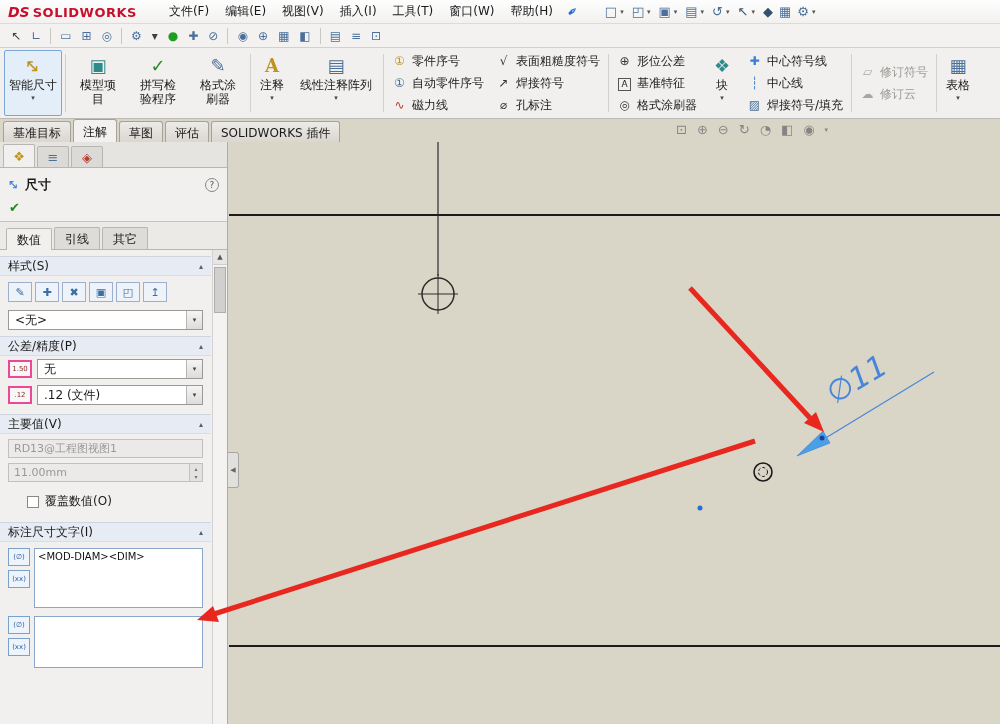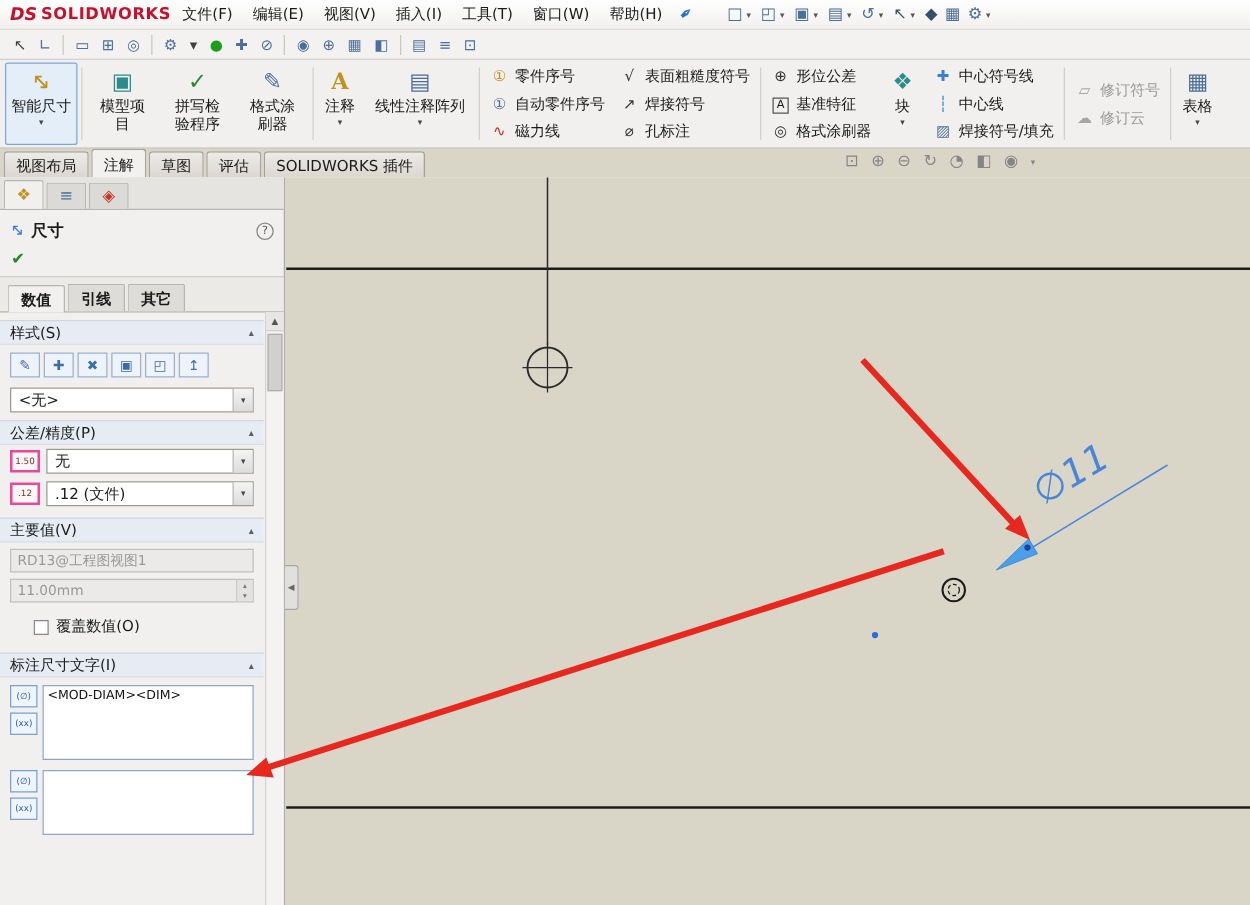--- a/index.html
+++ b/index.html
@@ -3,21 +3,21 @@
 <meta charset="utf-8">
 <style>
   * { margin:0; padding:0; box-sizing:border-box; }
   html,body { width:1000px; height:724px; overflow:hidden; }
   body { font-family:"DejaVu Sans","Liberation Sans",sans-serif; font-size:12px; color:#1a1a1a;
          display:flex; flex-direction:column; background:#f1f0ee; position:relative; }
 
   
   .titlebar { height:24px; flex:none; background:linear-gradient(#fefefe,#f2f1ef);
               border-bottom:1px solid #dddbd8; display:flex; align-items:center; padding:0 8px; }
-  .logo { display:flex; align-items:center; gap:3px; margin-right:1px; }
+  .logo { display:flex; align-items:flex-end; gap:3px; margin-right:24px; }
   .logo-ds { color:#c8102e; font-weight:bold; font-style:italic; font-size:14px; }
   .logo-sw { color:#c8102e; font-weight:bold; font-size:13px; letter-spacing:.5px; }
   .menu-item { padding:3px 8px; white-space:nowrap; }
   .pin-icon { color:#2a6fd0; font-size:13px; margin:0 8px 0 6px; display:inline-block; transform:rotate(-40deg); }
   .tb-icons { display:flex; align-items:center; margin-left:16px; }
   .tb-ic { font-size:13px; color:#4a6f9a; padding:1px 3px; }
   .tb-ic.dark { color:#35506e; }
   .tb-caret { font-size:7px; color:#555; margin:0 5px 0 0; }
 
   
@@ -78,21 +78,21 @@
   .pm-tab.active { background:#f1f0ee; margin-top:2px; }
   .pm-header { display:flex; align-items:center; gap:6px; padding:7px 8px 4px; height:30px; }
   .pm-hicon { font-size:13px; }
   .pm-title { font-weight:bold; font-size:13px; }
   .help-circle { margin-left:auto; width:14px; height:14px; border-radius:50%; border:1px solid #8a8886;
                  font-size:9px; display:flex; align-items:center; justify-content:center; color:#555; }
   .ok-row { padding:2px 9px 5px; border-bottom:1px solid #c6c4c1; height:24px; }
   .check { color:#1f8a1f; font-size:13px; font-weight:bold; }
   .vtabs { display:flex; padding:5px 6px 0; gap:2px; border-bottom:1px solid #b8b6b3; background:#eceae7; height:28px; }
   .vtab { font-size:12px; padding:3px 10px; border:1px solid #b8b6b3; border-bottom:none;
-          background:#dedcd9; border-radius:2px 2px 0 0;font-weight:bold; }
+          background:#dedcd9; border-radius:2px 2px 0 0; }
   .vtab.active { background:#f1f0ee; position:relative; top:1px; }
   .pm-body { position:relative; padding-right:16px; }
   .sec-h { display:flex; align-items:center; background:#e7ebf3; border-top:1px solid #cfd6e2;
            border-bottom:1px solid #d8dde6; padding:3px 8px; font-size:12px; margin-top:6px; height:20px; }
   .sec-h .chev { margin-left:auto; font-size:8px; color:#55616e; }
   .style-row { display:flex; gap:3px; padding:6px 8px 2px; }
   .sbtn { width:24px; height:20px; border:1px solid #9ab0cc; background:#eef3fa; display:flex;
           align-items:center; justify-content:center; font-size:11px; color:#3a6ea5; }
   .dropdown { margin:6px 8px; height:20px; border:1px solid #9a9996; background:#fff; display:flex;
               align-items:center; font-size:12px; padding-left:6px; }
@@ -297,21 +297,21 @@
   </div>
   <div class="rib-sep"></div>
   <div class="rib-big slim">
     <span class="ric ic-steel">▦</span>
     <span class="lbl">表格</span>
     <span class="caret-s">▾</span>
   </div>
 </div>
 
 <div class="tabstrip">
-  <div class="tab">视图布局</div>
+  <div class="tab">基准目标</div>
   <div class="tab active">注解</div>
   <div class="tab">草图</div>
   <div class="tab">评估</div>
   <div class="tab">SOLIDWORKS 插件</div>
   <div class="hud">
     <span>⊡</span>
     <span>⊕</span>
     <span>⊖</span>
     <span>↻</span>
     <span>◔</span>

